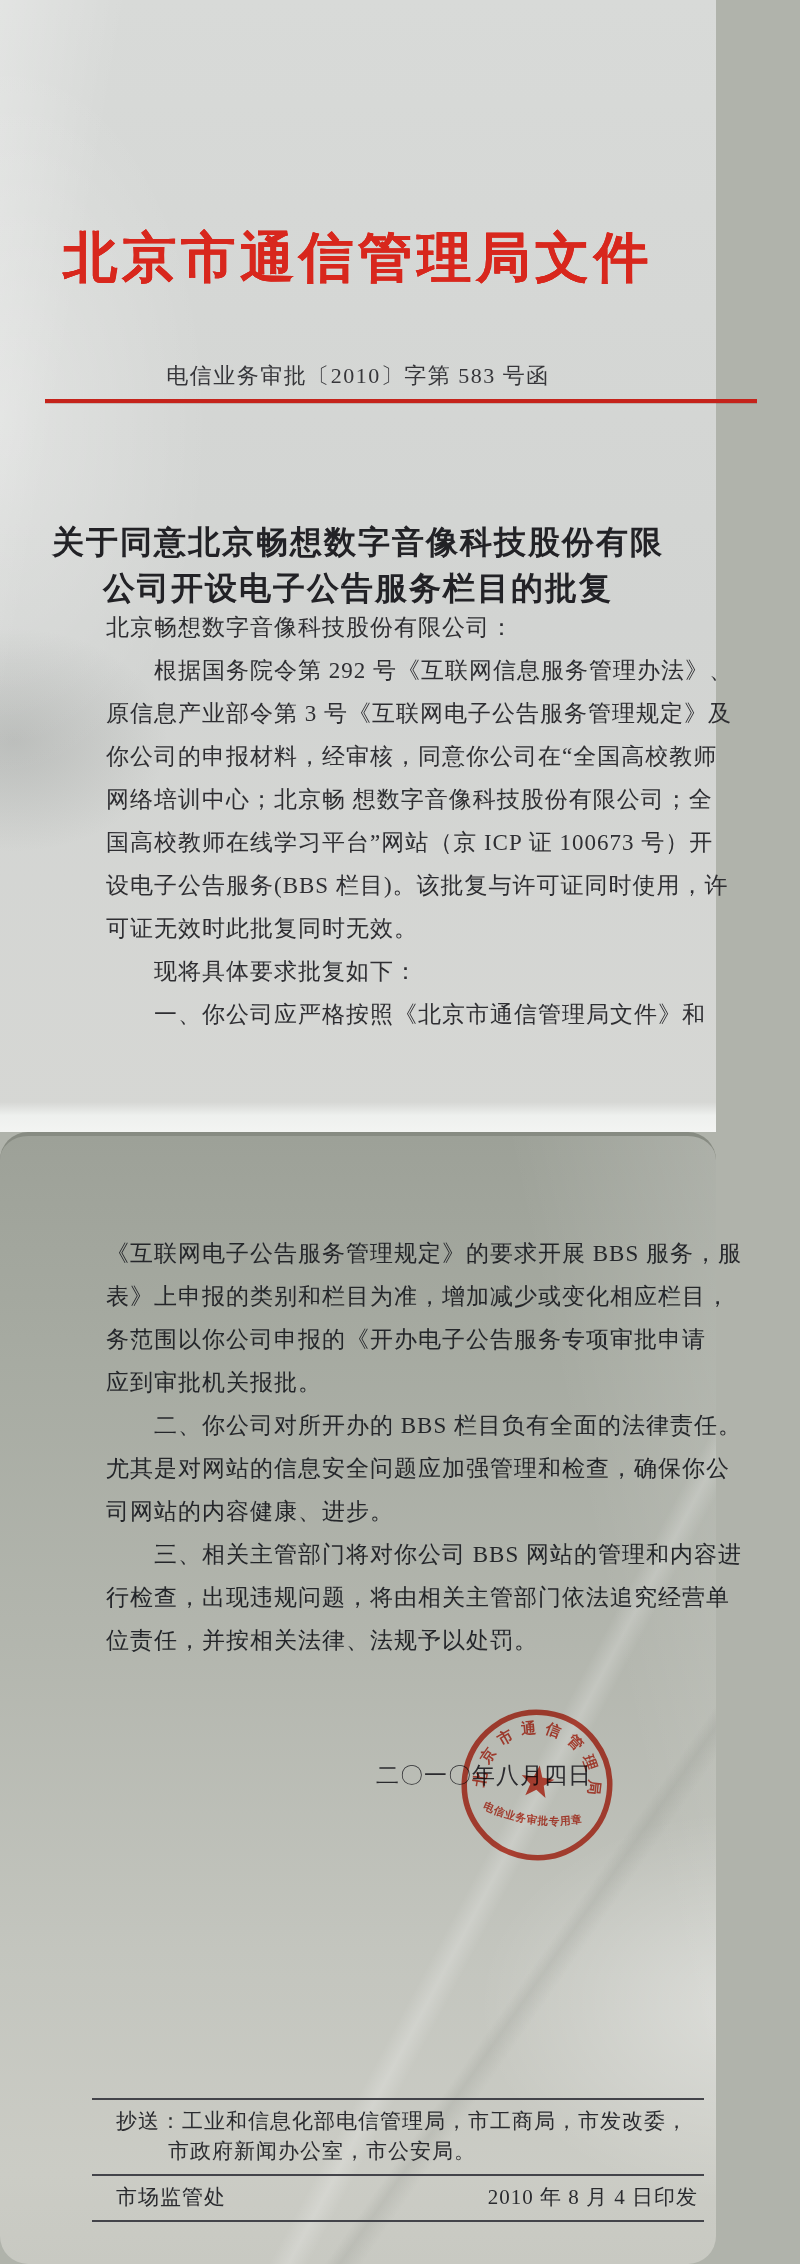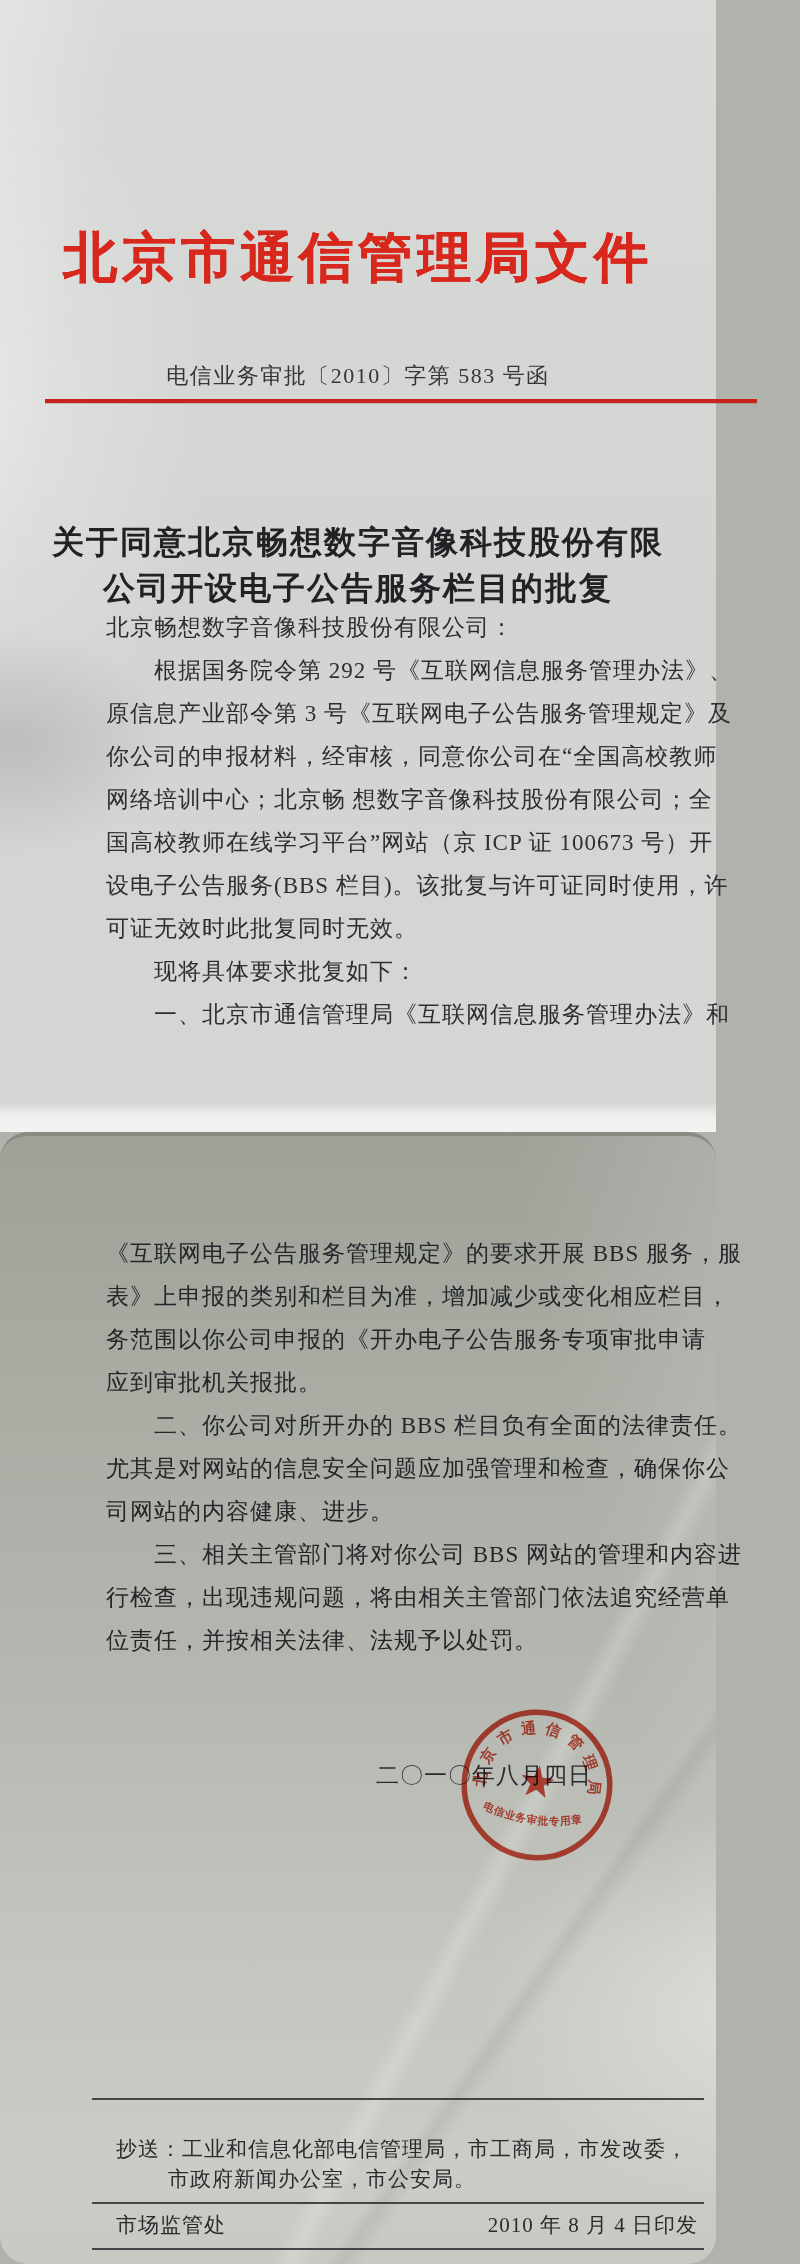--- a/index.html
+++ b/index.html
@@ -73,21 +73,21 @@
   }
   .seal text{fill:#d5402e;font-family:"Liberation Serif","DejaVu Serif",serif;font-weight:bold;}
   .seal .seal-org-text{font-size:19px;letter-spacing:10px;}
   .seal .seal-caption-text{font-size:13.5px;letter-spacing:1px;}
 
   .footer-block{
     position:absolute;top:962px;left:92px;width:612px;
     font-size:21px;letter-spacing:1px;color:#2a2b2f;
     border-top:2px solid #43444a;border-bottom:2px solid #43444a;
   }
-  .cc-block{border-bottom:2px solid #43444a;padding:6px 0 8px 0;line-height:30px;margin-top:28px;}
+  .cc-block{border-bottom:2px solid #43444a;padding:6px 0 8px 0;line-height:30px;}
   .cc-line1{padding-left:24px;white-space:nowrap;}
   .cc-line2{padding-left:76px;white-space:nowrap;}
   .issue-row{display:flex;justify-content:space-between;align-items:flex-start;padding:7px 6px 9px 24px;}
 </style>
 </head>
 <body>
 
 <div class="page" id="page1">
 
   <div class="header-title">北京市通信管理局文件</div>
@@ -104,21 +104,21 @@
   <div class="body-block">
     <div>北京畅想数字音像科技股份有限公司：</div>
     <div>　　根据国务院令第 292 号《互联网信息服务管理办法》、</div>
     <div>原信息产业部令第 3 号《互联网电子公告服务管理规定》及</div>
     <div>你公司的申报材料，经审核，同意你公司在“全国高校教师</div>
     <div>网络培训中心；北京畅 想数字音像科技股份有限公司；全</div>
     <div>国高校教师在线学习平台”网站（京 ICP 证 100673 号）开</div>
     <div>设电子公告服务(BBS 栏目)。该批复与许可证同时使用，许</div>
     <div>可证无效时此批复同时无效。</div>
     <div>　　现将具体要求批复如下：</div>
-    <div>　　一、北京市通信管理局《互联网信息服务管理办法》和</div>
+    <div>　　一、你公司应严格按照《北京市通信管理局文件》和</div>
   </div>
 </div>
 
 <div class="page" id="page2">
 
   <div class="body-block">
     <div>《互联网电子公告服务管理规定》的要求开展 BBS 服务，服</div>
     <div>表》上申报的类别和栏目为准，增加减少或变化相应栏目，</div>
     <div>务范围以你公司申报的《开办电子公告服务专项审批申请</div>
     <div>应到审批机关报批。</div>

